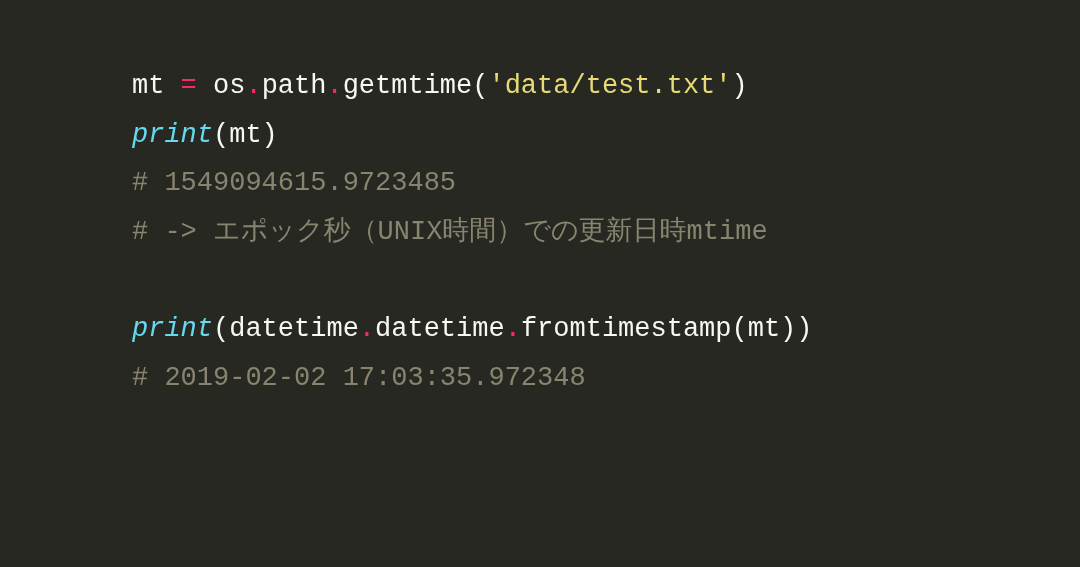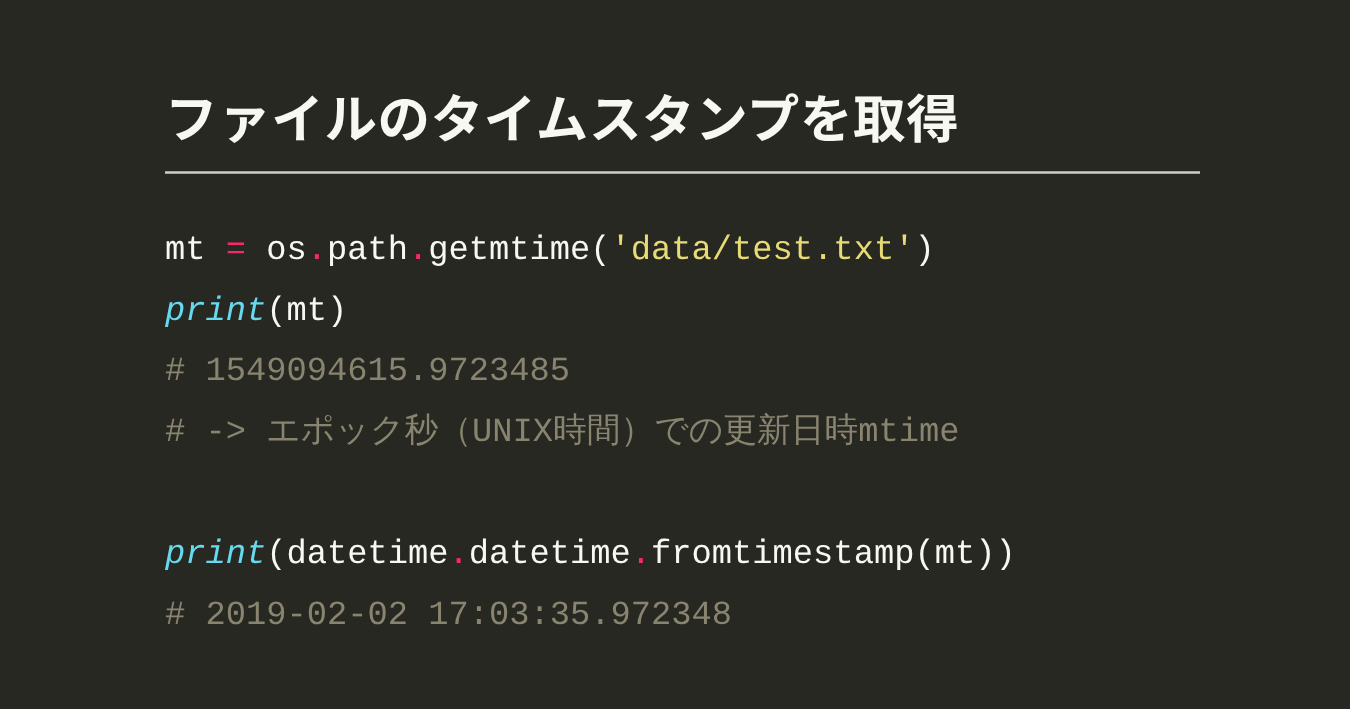--- a/index.html
+++ b/index.html
@@ -32,21 +32,20 @@
   }
   .tok-op   { color: #f92672; }          
   .tok-str  { color: #e6db74; }          
   .tok-builtin { color: #66d9ef; font-style: italic; } 
   .tok-comment { color: #88846f; }       
 </style>
 </head>
 <body>
 
 <div class="slide">
-  <h1 class="title">ファイルのタイムスタンプを取得</h1>
 
   <pre class="code"><span><span>mt </span><span class="tok-op">=</span><span> os</span><span class="tok-op">.</span><span>path</span><span class="tok-op">.</span><span>getmtime(</span><span class="tok-str">'data/test.txt'</span><span>)</span></span>
 <span><span class="tok-builtin">print</span><span>(mt)</span></span>
 <span class="tok-comment"># 1549094615.9723485</span>
 <span class="tok-comment"># -&gt; エポック秒（UNIX時間）での更新日時mtime</span>
 <span></span>
 <span><span class="tok-builtin">print</span><span>(datetime</span><span class="tok-op">.</span><span>datetime</span><span class="tok-op">.</span><span>fromtimestamp(mt))</span></span>
 <span class="tok-comment"># 2019-02-02 17:03:35.972348</span></pre>
 </div>
 

